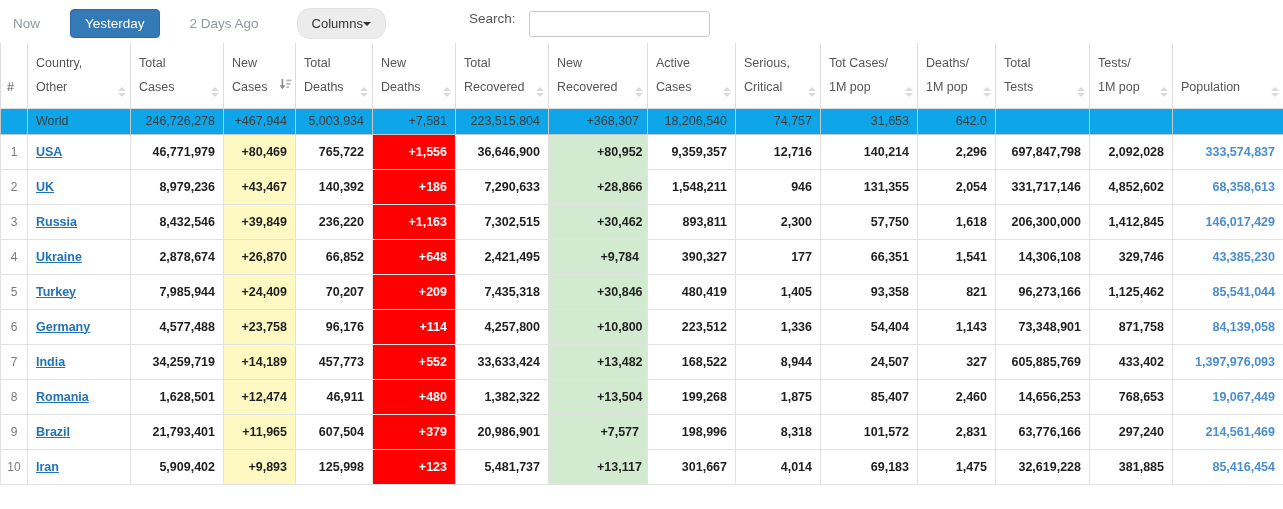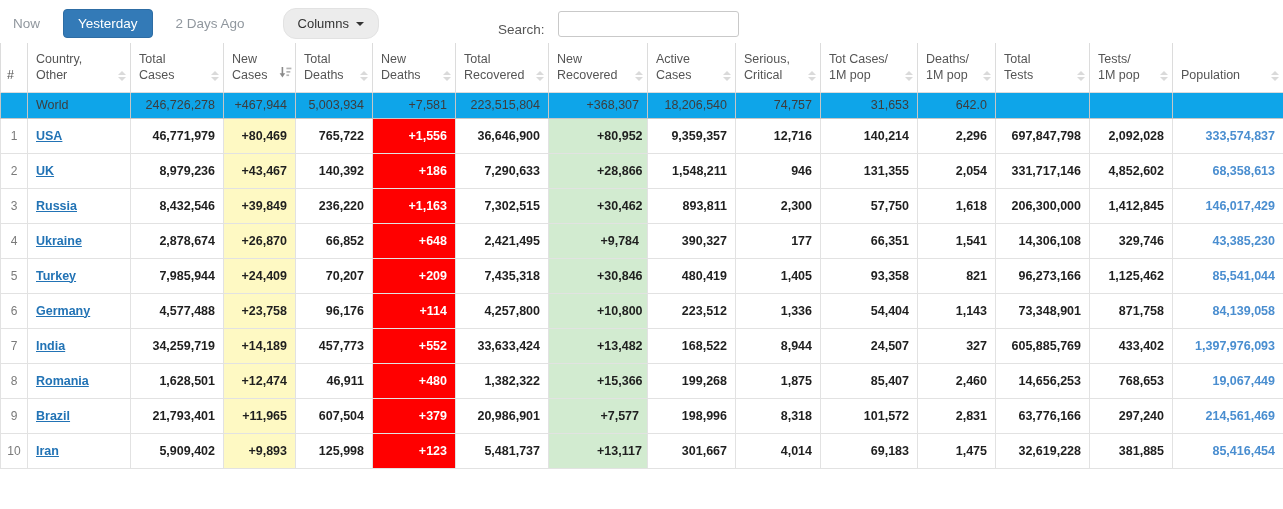--- a/index.html
+++ b/index.html
@@ -3,41 +3,41 @@
 <meta charset="utf-8">
 <style>
   * { box-sizing: border-box; }
   body { margin:0; background:#fff; font-family:"Liberation Sans", sans-serif; }
   .app { width:1283px; height:509px; overflow:hidden; background:#fff; }
 
   
   .toolbar { display:flex; align-items:center; padding:8px 0 4px 13px; }
   .link-btn { color:#90979e; font-size:13.5px; cursor:pointer; white-space:nowrap; }
   .btn-primary { background:#337ab7; color:#fff; border:1px solid #2e6da4; border-radius:4px;
-                 padding:6px 14px; font-size:13.5px; margin:0 23px; cursor:pointer; }
+                 padding:6px 14px; font-size:13.5px; margin:0 30px; cursor:pointer; }
   .btn-columns { background:#ececec; color:#333; border:1px solid #e2e2e2; border-radius:13px;
                  padding:7px 14px; font-size:13px; margin-left:38px; display:flex;
-                 align-items:center; gap:7px; cursor:pointer; }
+                 align-items:center; gap:0; cursor:pointer; }
   .caret-down { width:0; height:0; border-left:4px solid transparent; border-right:4px solid transparent;
                 border-top:4px solid #333; }
-  .search-wrap { margin-left:119px; display:flex; align-items:flex-end; }
+  .search-wrap { margin-left:83px; display:flex; align-items:flex-start; }
   .search-label { color:#555; font-size:13.5px; margin-right:14px; }
   .search-input { width:181px; height:26px; border:1px solid #c9c9c9; border-radius:3px; padding:2px 6px;
                   font-size:13px; font-family:"Liberation Sans", sans-serif; }
 
   
   .tabs { display:flex; border-bottom:1px solid #d7d7d7; padding-left:3px; margin-top:6px; }
   .tab { padding:7px 13px; font-size:13.5px; color:#9b9b9b; cursor:pointer; line-height:16px; }
   .tab.active { background:#56585b; color:#fff; border-radius:4px 4px 0 0; }
 
   
   table { width:1283px; border-collapse:collapse; table-layout:fixed; }
   th { vertical-align:bottom; text-align:left; font-weight:normal; font-size:12.5px; color:#555;
        padding:8px 16px 9px 8px; border:1px solid #dcdcdc; border-top:none; position:relative;
-       line-height:16px; cursor:pointer; background:#fff; }
+       line-height:24px; cursor:pointer; background:#fff; }
   th.rank-h { padding:8px 4px 9px 6px; }
   td { border:1px solid #e2e2e2; font-size:12.5px; font-weight:bold; color:#1f1f1f;
        padding:0 8px; height:35px; text-align:right; line-height:15px; vertical-align:middle;
        overflow:hidden; white-space:nowrap; }
   td.rank { color:#7a7a7a; font-weight:normal; font-size:12px; text-align:center; padding:0 2px; }
   td.country { text-align:left; }
   a.country-link { color:#2273b5; font-weight:bold; text-decoration:underline; cursor:pointer;text-align:right; }
   td.new-cases { background:#fef9c3; }
   td.new-deaths { background:#ff0000; color:#fff; }
   td.new-recovered { background:#d2ebd0;padding-left:48px; }
@@ -292,21 +292,21 @@
           <td><a class="pop-link">1,397,976,093</a></td>
         </tr>
         <tr>
           <td class="rank">8</td>
           <td class="country"><a class="country-link">Romania</a></td>
           <td>1,628,501</td>
           <td class="new-cases">+12,474</td>
           <td>46,911</td>
           <td class="new-deaths">+480</td>
           <td>1,382,322</td>
-          <td class="new-recovered">+15,366</td>
+          <td class="new-recovered">+13,504</td>
           <td>199,268</td>
           <td>1,875</td>
           <td>85,407</td>
           <td>2,460</td>
           <td>14,656,253</td>
           <td>768,653</td>
           <td><a class="pop-link">19,067,449</a></td>
         </tr>
         <tr>
           <td class="rank">9</td>

